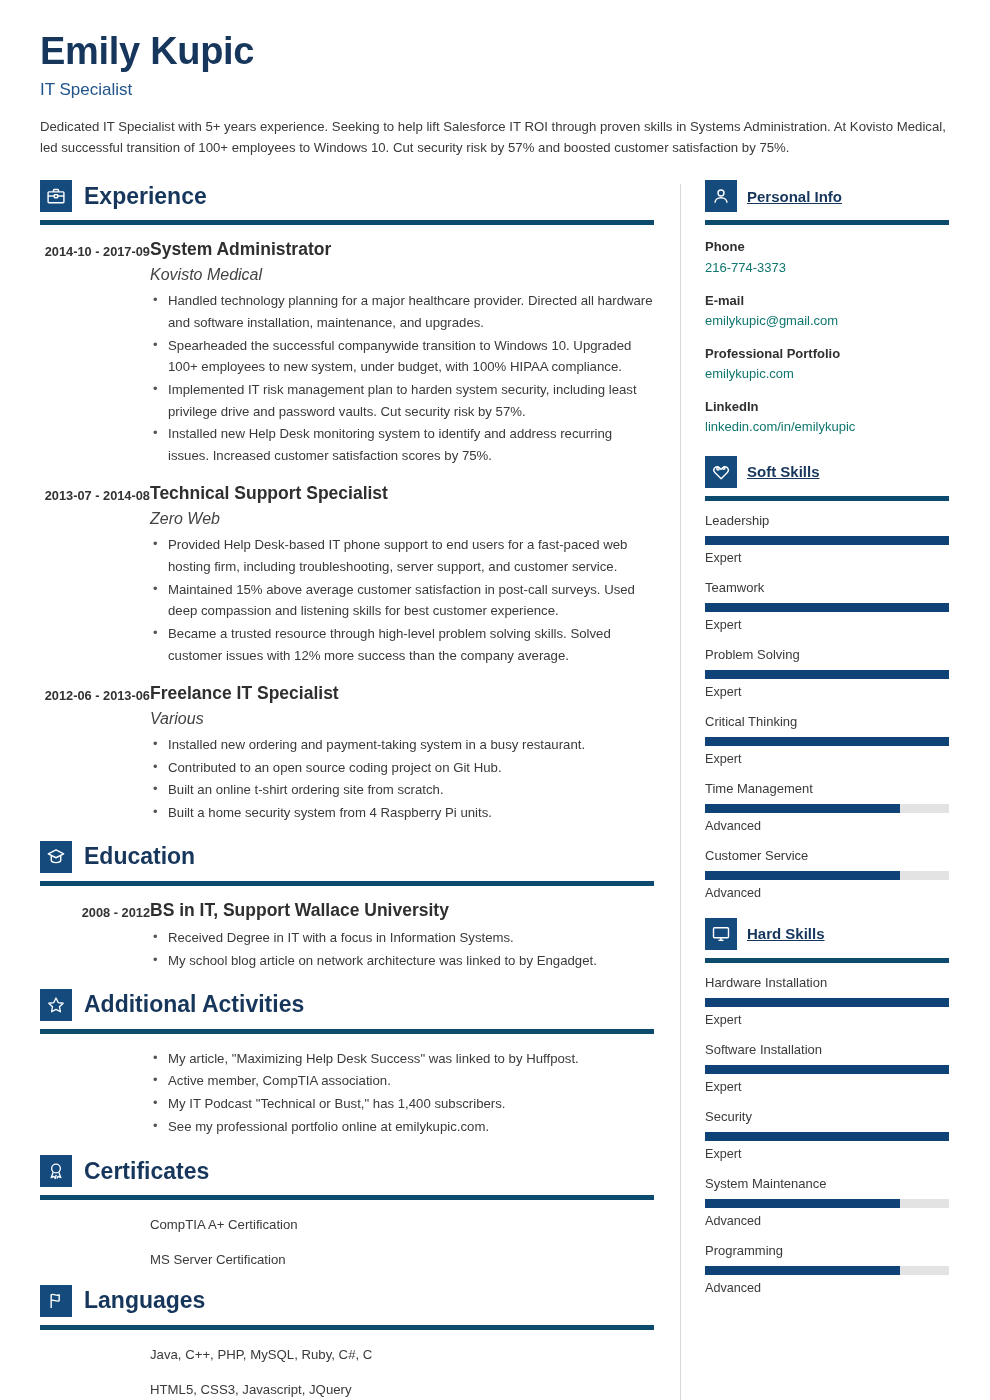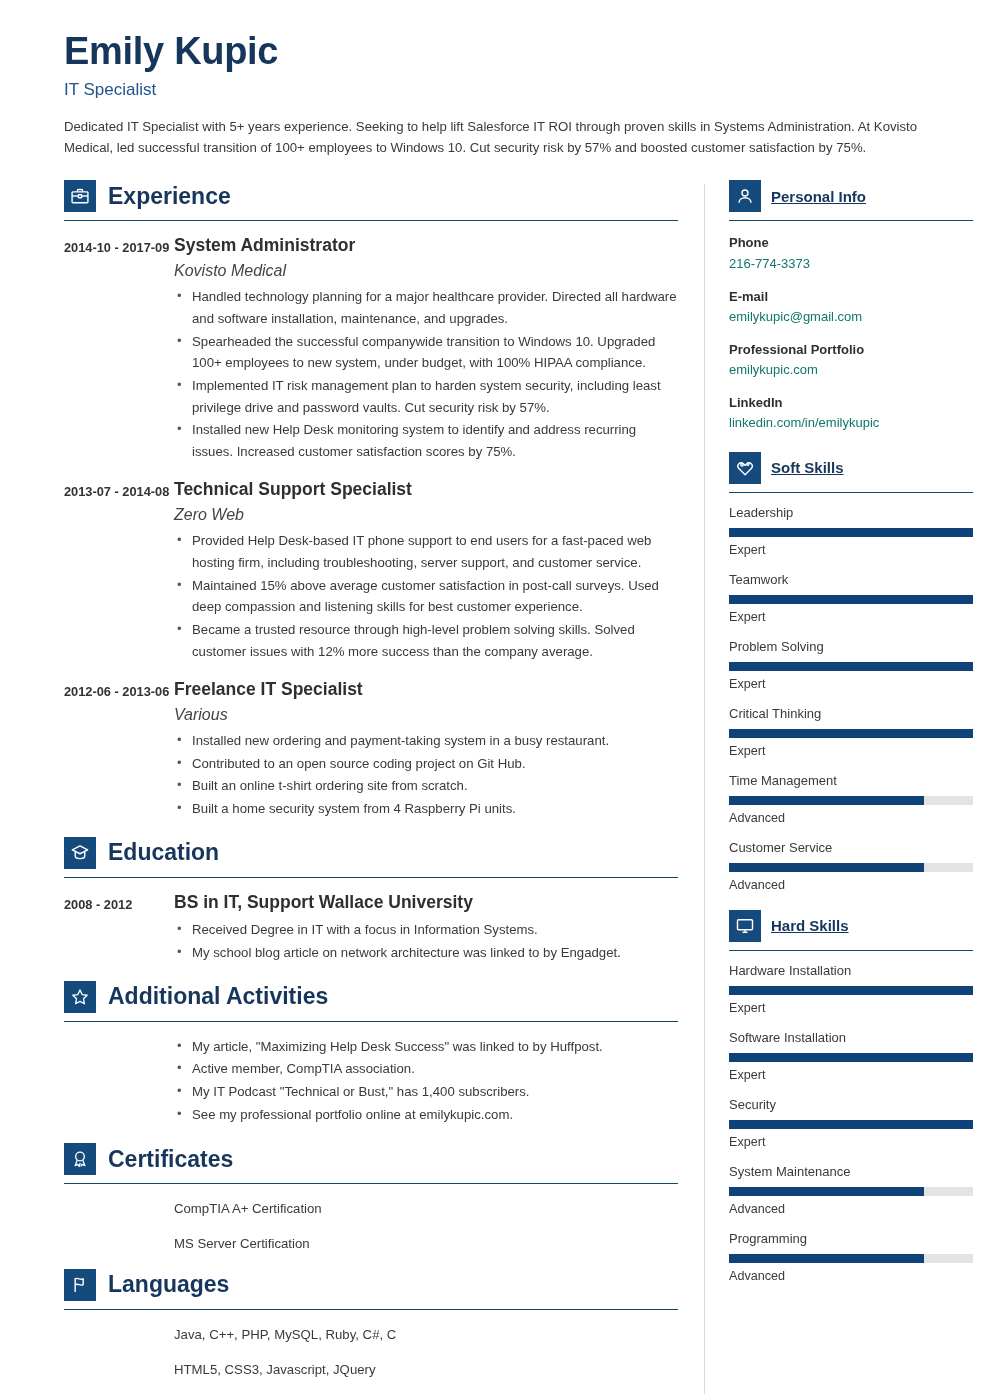--- a/index.html
+++ b/index.html
@@ -7,21 +7,21 @@
     width: 990px;
     height: 1400px;
     background: #ffffff;
     font-family: "Liberation Sans", sans-serif;
     color: #333333;
   }
   .page {
     position: relative;
     width: 990px;
     height: 1400px;
-    padding: 30px 40px 0 64px;
+    padding: 30px 40px 0 40px;
     overflow: hidden;
   }
 
   
   .name {
     font-size: 38px;
     font-weight: bold;
     color: #16365c;
     letter-spacing: -0.3px;
     line-height: 1.15;
@@ -65,21 +65,21 @@
     flex: none;
   }
 
   
   .section { margin-bottom: 4px; }
   .sec-head {
     display: flex;
     align-items: center;
     gap: 12px;
     padding-bottom: 8px;
-    border-bottom: 1px solid #0c4a6e;
+    border-bottom: 5px solid #0c4a6e;
     margin-bottom: 14px;
   }
   .sec-head.right { gap: 10px; margin-bottom: 12px; }
   .icon-box {
     width: 32px; height: 32px;
     background: #154a7d;
     display: flex; align-items: center; justify-content: center;
     flex: none;
   }
   .icon-box svg { display: block; }
@@ -94,20 +94,21 @@
   
   .entry { display: flex; margin-bottom: 16px; }
   .entry-date {
     width: 110px;
     flex: none;
     font-size: 12.8px;
     font-weight: bold;
     color: #333333;
     line-height: 1.72;
     padding-top: 2px;
+    text-align: right;
   }
   .entry-body { flex: 1; min-width: 0; }
   .entry-role {
     font-size: 17.5px;
     font-weight: bold;
     color: #2f2f2f;
     line-height: 1.25;
   }
   .entry-org {
     font-size: 16px;

